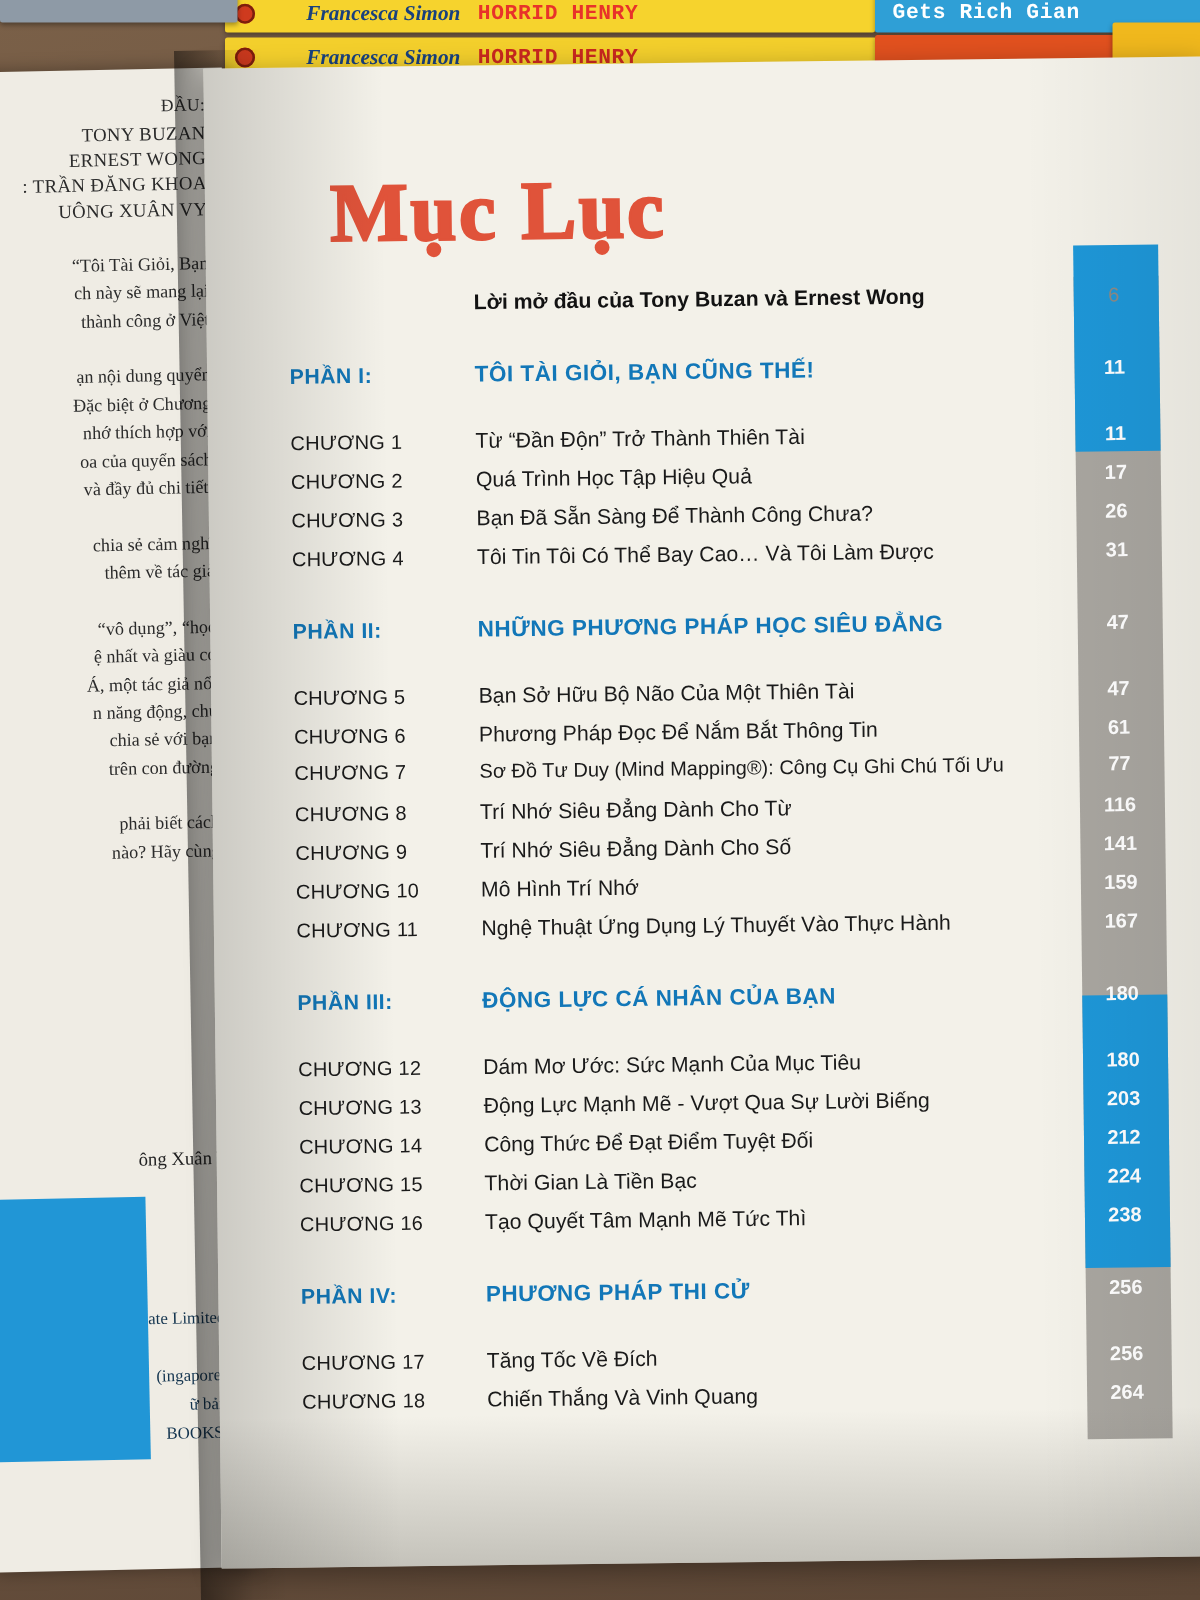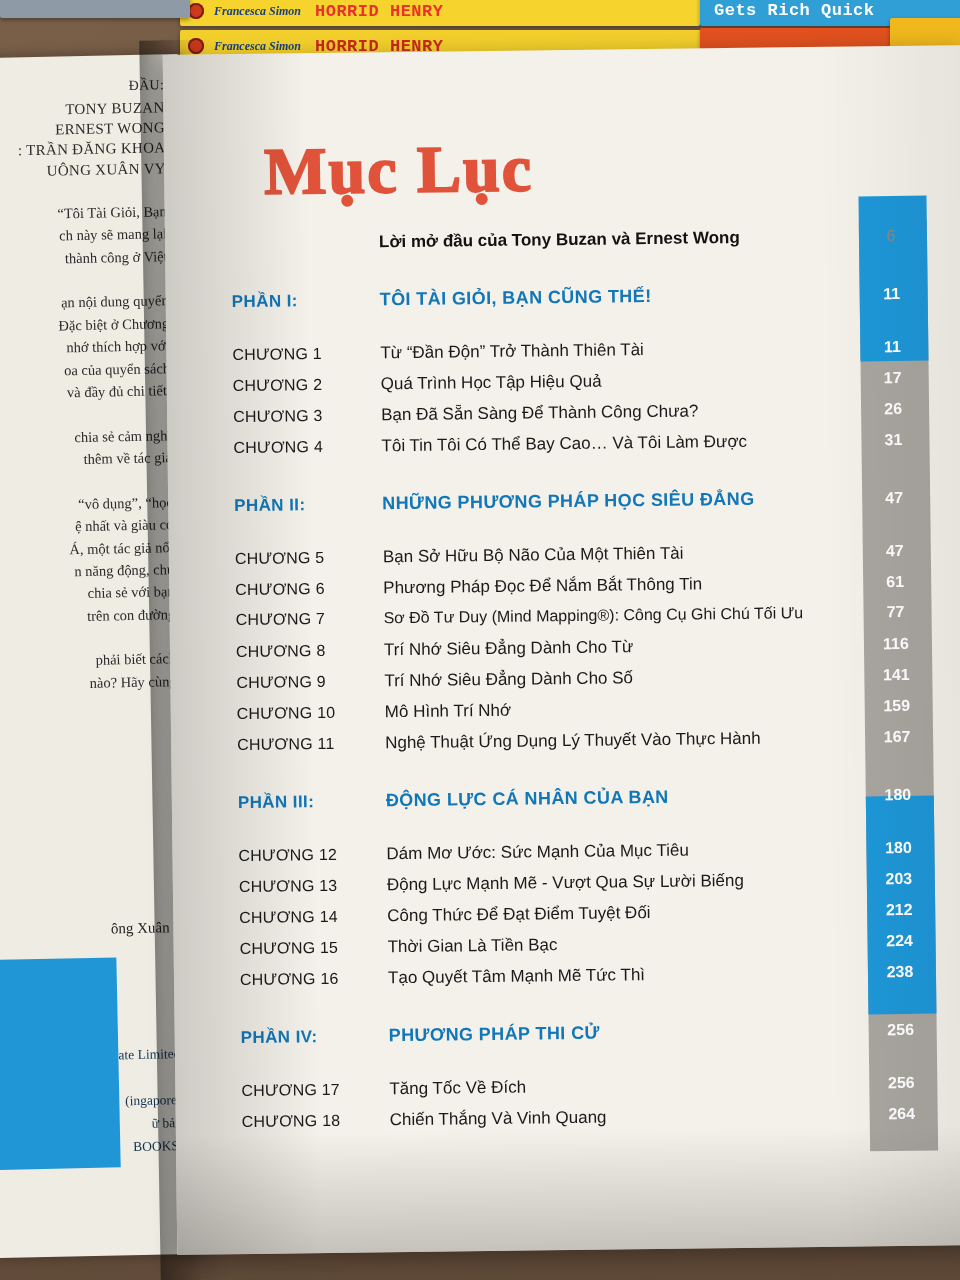--- a/index.html
+++ b/index.html
@@ -28,23 +28,24 @@
     border-radius: 2px;
     box-shadow: 0 2px 4px rgba(0,0,0,.35);
     display: flex; align-items: center;
     overflow: hidden;
     white-space: nowrap;
   }
   .bk .author {
     font-family: "Liberation Serif", serif;
     font-style: italic;
     font-weight: bold;
-    font-size: 12px;
+    font-size: 17px;
     color: #18407e;
     padding-left: 10px;
+    margin-left: 31px;
   }
   .bk .title {
     font-family: Liberation Mono, monospace;
     font-weight: bold;
     font-size: 17px;
     letter-spacing: .5px;
     padding-left: 14px;
   }
   .bk .dot {
     width: 16px; height: 16px; border-radius: 50%;
@@ -218,21 +219,21 @@
     <span class="dot"></span>
     <span class="author">Francesca Simon</span>
     <span class="title" style="color:#e8322a;">HORRID HENRY</span>
   </div>
   <div class="bk" style="left:180px; top:30px; width:540px; height:32px; background:#f3cf2c;">
     <span class="dot"></span>
     <span class="author">Francesca Simon</span>
     <span class="title" style="color:#c9281f;">HORRID HENRY</span>
   </div>
   <div class="bk" style="left:700px; top:-6px; width:260px; height:32px; background:#2f9fd6;">
-    <span class="title" style="color:#ffffff;">Gets Rich Quick</span>
+    <span class="title" style="color:#ffffff;">Gets Rich Gian</span>
   </div>
   <div class="bk" style="left:700px; top:28px; width:215px; height:34px; background:#e2511f;"></div>
   <div class="bk" style="left:890px; top:18px; width:80px; height:48px; background:#f0b81d;"></div>
   <div class="bk" style="left:905px; top:58px; width:60px; height:130px; background:#e94c2a; border-radius:3px;"></div>
   <div class="bk" style="left:0px; top:-8px; width:190px; height:26px; background:#8e9aa6;"></div>
 </div>
 
 <div class="left-page">
   <div class="lp-inner">
     <div class="names" style="font-size:14px;">ĐẦU:</div>

